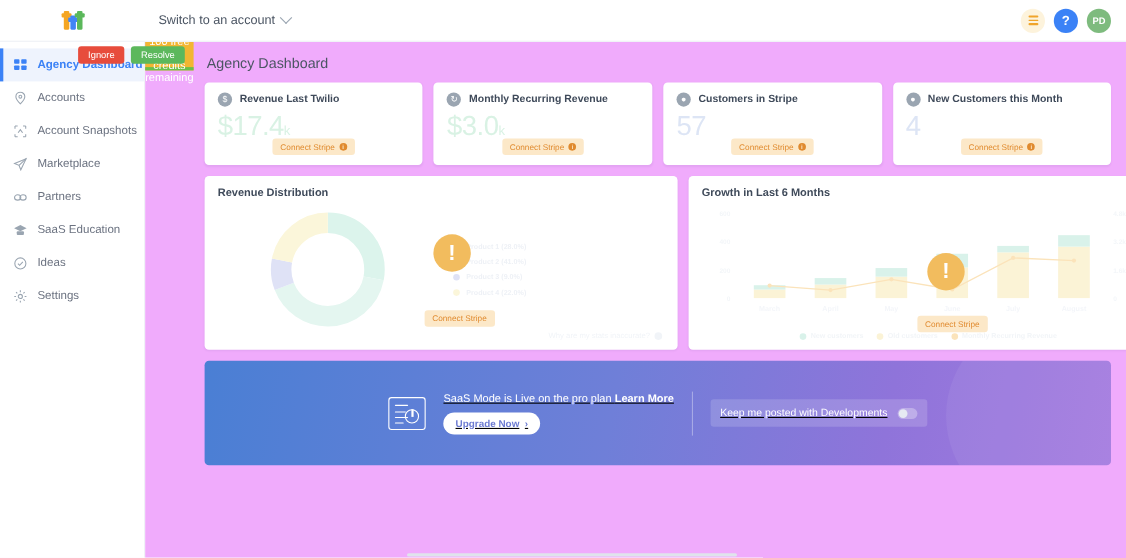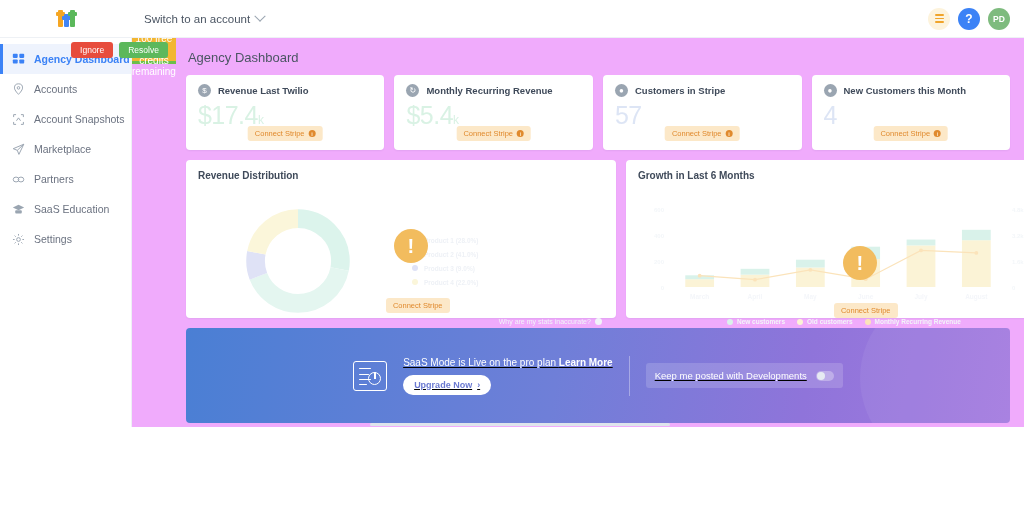--- a/index.html
+++ b/index.html
@@ -2,21 +2,21 @@
 <html><head>
 <meta charset="utf-8">
 <style>
   * { box-sizing: border-box; margin: 0; padding: 0; }
   html, body {
     width: 1024px; height: 507px;
     font-family: "Liberation Sans", sans-serif;
     background: #ffffff;
     overflow: hidden;
   }
-  .app { position: relative; width: 1024px; height: 427px; display: flex; flex-direction: column; }
+  .app { position: relative; width: 1024px; height: 507px; display: flex; flex-direction: column; }
 
   
   .topbar {
     height: 38px; flex: 0 0 38px; background: #ffffff;
     display: flex; align-items: center;
     border-bottom: 1px solid #eef1f5; position: relative; z-index: 5;
   }
   .logo-cell {
     width: 132px; height: 100%; display: flex; align-items: center; justify-content: center;
   }
@@ -100,21 +100,21 @@
     display: flex; align-items: center; gap: 4px; cursor: pointer; white-space: nowrap;
   }
   .pill-i { width: 7px; height: 7px; border-radius: 50%; background: #e08a2e; color: #fce8c8;
             font-size: 5.5px; display: flex; align-items: center; justify-content: center; font-weight: bold; }
 
   .charts-row { display: flex; gap: 10px; margin-bottom: 10px; }
   .chart-card { background: #ffffff; border-radius: 4px; height: 158px;
                 box-shadow: 0 1px 2px rgba(20,40,80,.06); padding: 10px 12px; position: relative; }
   .chart-card.left { flex: 0 0 430px; }
   .chart-card.right { flex: 1; }
-  .chart-title { font-size: 10px; color: #3f4a5a; font-weight: bold; margin-bottom: 20px; }
+  .chart-title { font-size: 10px; color: #3f4a5a; font-weight: bold; margin-bottom: 4px; }
 
   .donut-wrap { display: flex; align-items: center; height: 120px; position: relative; }
   .donut-box { width: 200px; display: flex; align-items: center; justify-content: center; position: relative; }
   .donut-legend { flex: 1; padding-left: 14px; display: flex; flex-direction: column; gap: 7px; }
   .lg-row { display: flex; align-items: center; gap: 6px; font-size: 6.5px; font-weight: bold; color: #eef1f6; }
   .lg-dot { width: 6px; height: 6px; border-radius: 50%; flex: 0 0 6px; }
   .why-link { position: absolute; right: 2px; bottom: -4px; font-size: 7px; color: #f1f4f8;
               display: flex; align-items: center; gap: 4px; cursor: pointer; }
   .why-i { width: 7px; height: 7px; border-radius: 50%; background: #f1f4f8; }
 
@@ -275,20 +275,29 @@
       <div class="side-item">
         <span class="side-ico">
           <svg viewBox="0 0 16 16" fill="currentColor">
               <path d="M8 2L1 5.5l7 3.5 7-3.5L8 2z"></path>
               <rect x="4" y="9" width="8" height="4" rx="1"></rect>
             </svg>
         </span>
         <span>SaaS Education</span>
       </div>
 
+      <div class="side-item">
+        <span class="side-ico">
+          <svg viewBox="0 0 16 16" fill="none" stroke="currentColor" stroke-width="1.2">
+              <circle cx="8" cy="8" r="6.2"></circle>
+              <path d="M5.3 8.2l1.9 1.9 3.6-3.8"></path>
+            </svg>
+        </span>
+        <span>Ideas</span>
+      </div>
 
       <div class="side-item">
         <span class="side-ico">
           <svg viewBox="0 0 16 16" fill="none" stroke="currentColor" stroke-width="1.2">
               <circle cx="8" cy="8" r="2.3"></circle>
               <path d="M8 1.2v2M8 12.8v2M1.2 8h2M12.8 8h2M3.2 3.2l1.4 1.4M11.4 11.4l1.4 1.4M12.8 3.2l-1.4 1.4M4.6 11.4l-1.4 1.4"></path>
             </svg>
         </span>
         <span>Settings</span>
       </div>
@@ -319,21 +328,21 @@
               <span>Connect Stripe</span>
               <span class="pill-i">i</span>
             </div>
           </div>
 
           <div class="stat-card">
             <div class="stat-head">
               <span class="stat-ico">↻</span>
               <span class="stat-title">Monthly Recurring Revenue</span>
             </div>
-            <div class="stat-value v-green"><span>$5.4</span><span class="suf">k</span></div>
+            <div class="stat-value v-green"><span>$3.0</span><span class="suf">k</span></div>
             <div class="connect-pill">
               <span>Connect Stripe</span>
               <span class="pill-i">i</span>
             </div>
           </div>
 
           <div class="stat-card">
             <div class="stat-head">
               <span class="stat-ico">●</span>
               <span class="stat-title">Customers in Stripe</span>

